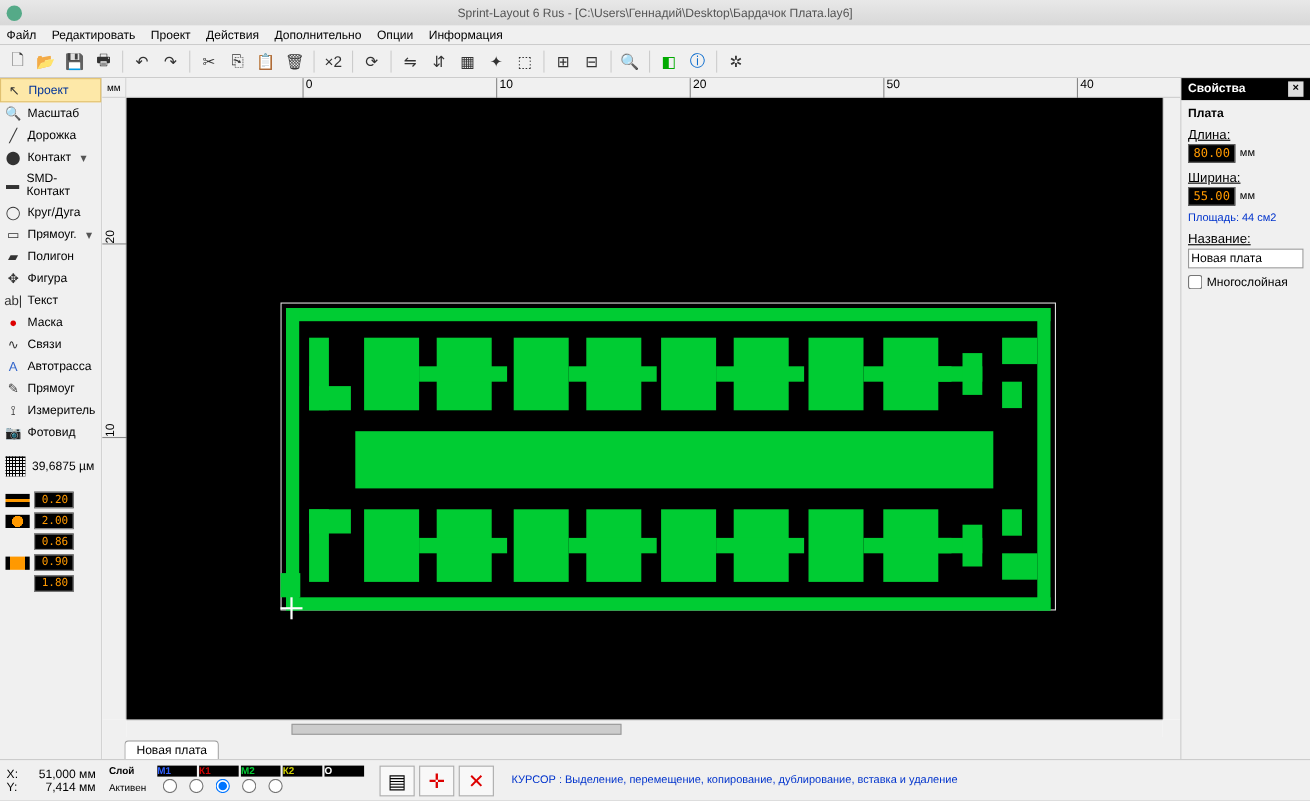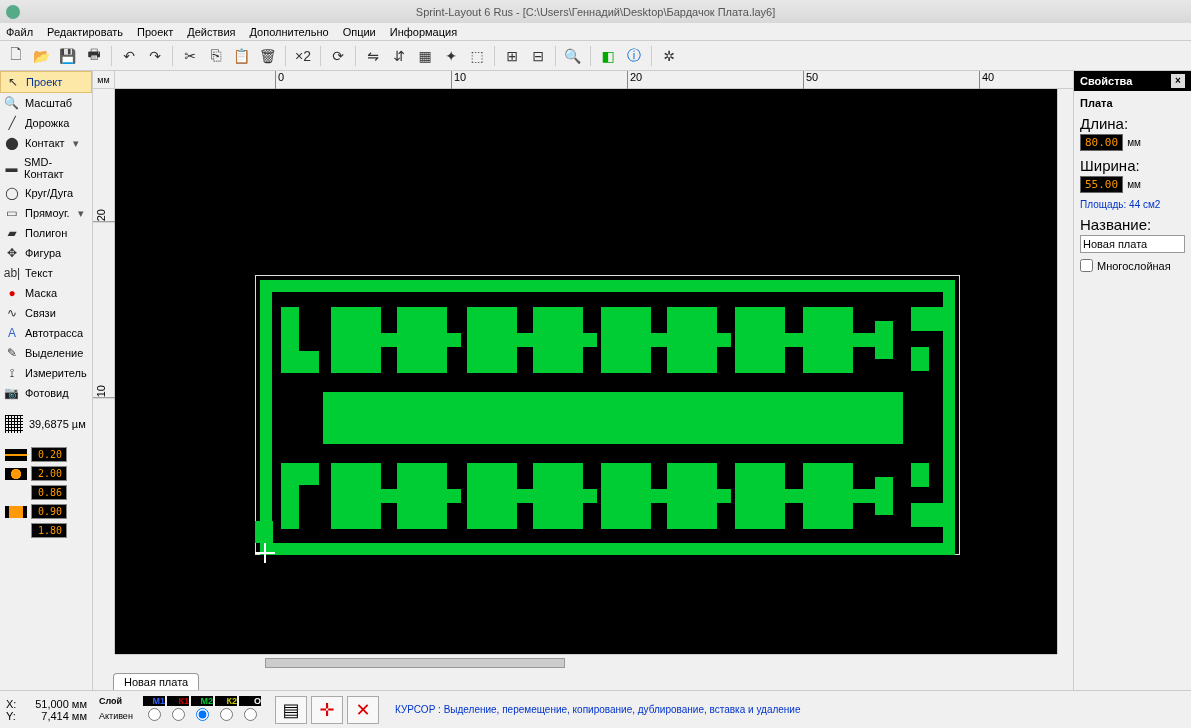--- a/index.html
+++ b/index.html
@@ -46,34 +46,34 @@
 .hsbcorner { width: 16px; background: #f0f0f0; }
 .tabrow { height: 20px; background: #f0f0f0; display: flex; align-items: end; padding-left: 20px; }
 .tab { background: #fff; border: 1px solid #999; border-bottom: none; border-radius: 4px 4px 0 0; padding: 2px 10px; }
 
 .rightpanel { width: 118px; background: #f0f0f0; border-left: 1px solid #ccc; display: flex; flex-direction: column; }
 .rptitle { background: #000; color: #fff; font-weight: bold; padding: 3px 6px; display: flex; justify-content: space-between; align-items: center; }
 .rptitle .x { background: #ddd; color: #000; width: 14px; height: 14px; text-align: center; line-height: 14px; font-size: 10px; cursor: pointer; }
 .rp { padding: 6px; }
 .rp .sec { font-weight: bold; margin-bottom: 6px; }
 .rp .row { margin-bottom: 6px; }
-.rp .lbl { font-size: 15px; margin-bottom: 2px; }
+.rp .lbl { font-size: 12px; margin-bottom: 2px; text-decoration: underline; }
 .rp .valrow { display: flex; align-items: center; gap: 4px; }
 .rp .dval { background: #000; color: #ff9900; font-family: monospace; padding: 1px 4px; min-width: 42px; text-align: right; border: 1px solid #666; }
 .rp .unit { font-size: 10px; }
 .rp .link { color: #0033cc; font-size: 10px; }
 .rp input[type=text] { width: 100%; border: 1px solid #999; padding: 2px; }
 .rp label { display: flex; align-items: center; gap: 4px; }
 
 .statusbar { height: 38px; background: #f0f0f0; border-top: 1px solid #ccc; display: flex; align-items: center; }
 .coords { width: 93px; padding: 2px 6px; font-size: 10px; }
 .coords div { display: flex; justify-content: space-between; }
 .layers { display: flex; flex-direction: column; padding: 2px 6px; gap: 2px; }
 .layerlabels { display: flex; gap: 2px; }
-.layerlabels span { width: 22px; text-align: right; font-size: 9px; font-weight: bold; }
+.layerlabels span { width: 36px; text-align: left; font-size: 9px; font-weight: bold; }
 .layerradios { display: flex; gap: 2px; align-items: center; }
 .layerradios .r { width: 22px; text-align: center; }
 .sbtns { display: flex; gap: 4px; padding: 0 8px; }
 .sbtn { width: 32px; height: 28px; border: 1px solid #aaa; background: #f8f8f8; display: flex; align-items: center; justify-content: center; font-size: 18px; }
 .hint { flex: 1; color: #0033cc; font-size: 10px; padding: 0 8px; }
 
 
 .pcb { position: absolute; background: #00cc33; }
 .outline { position: absolute; border: 1px solid #ddd; }
 .cross { position: absolute; width: 20px; height: 20px; }
@@ -186,21 +186,21 @@
         <div class="tool">
           <span class="ti" style="color:#333">∿</span>
           <span>Связи</span>
         </div>
         <div class="tool">
           <span class="ti" style="color:#36c">A</span>
           <span>Автотрасса</span>
         </div>
         <div class="tool">
           <span class="ti" style="color:#333">✎</span>
-          <span>Выделение</span>
+          <span>Прямоуг</span>
         </div>
         <div class="tool">
           <span class="ti" style="color:#333">⟟</span>
           <span>Измеритель</span>
         </div>
         <div class="tool">
           <span class="ti" style="color:#333">📷</span>
           <span>Фотовид</span>
         </div>
       </div>

